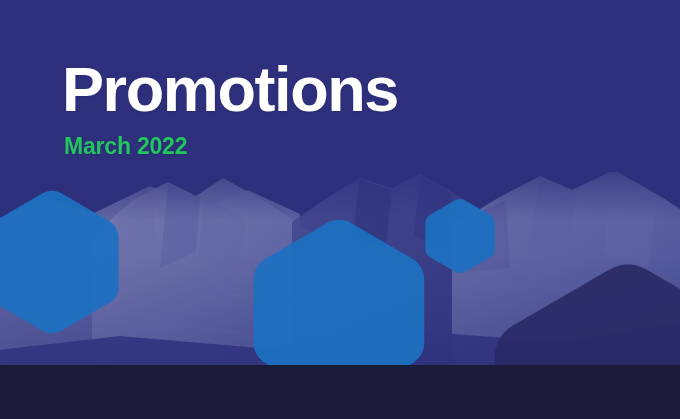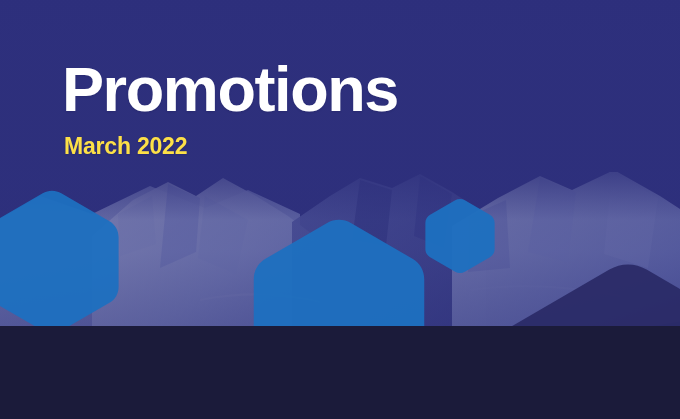--- a/index.html
+++ b/index.html
@@ -3,21 +3,21 @@
 <meta charset="utf-8">
 <style>
   html, body {
     margin: 0;
     padding: 0;
     background: #1b1b3a;
   }
   #banner {
     position: relative;
     width: 680px;
-    height: 326px;
+    height: 365px;
     overflow: hidden;
     font-family: "Liberation Sans", "DejaVu Sans", sans-serif;
     background: #2d2f7c;
   }
 
   
   .layer {
     position: absolute;
     inset: 0;
     width: 100%;
@@ -74,21 +74,21 @@
     color: #ffffff;
     font-size: 63px;
     font-weight: 700;
     line-height: 1.0;
     letter-spacing: -1.4px;
     white-space: nowrap;
     text-shadow: 0 1px 2px rgba(20,20,60,0.18);
   }
   #subtitle {
     margin: 14px 0 0 2px;
-    color: #fde047;
+    color: #22c55e;
     font-size: 23px;
     font-weight: 700;
     line-height: 1.0;
     letter-spacing: -0.2px;
     white-space: nowrap;
     text-shadow: 0 1px 2px rgba(20,20,60,0.18);
   }
 </style>
 </head>
 <body>

